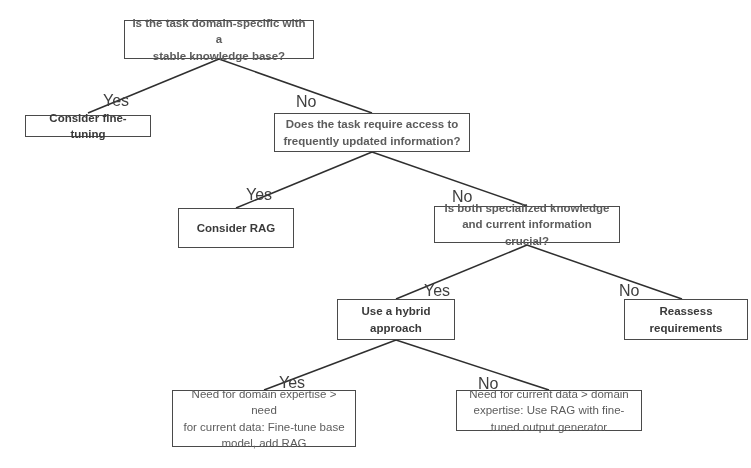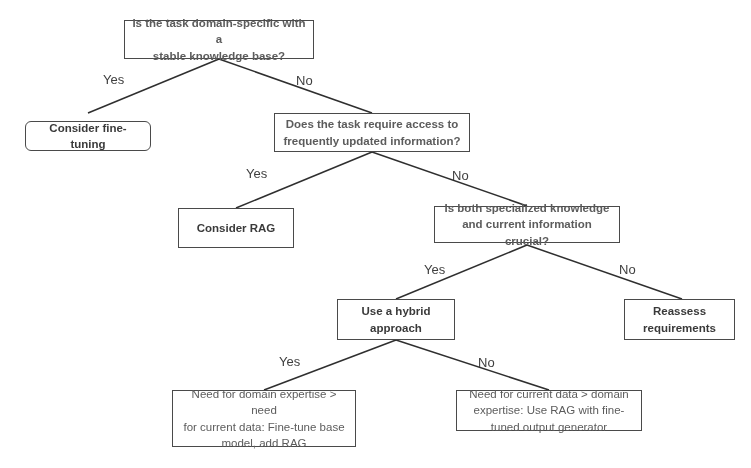--- a/index.html
+++ b/index.html
@@ -54,24 +54,25 @@
     font-size: 11.5px;
   }
   .node.detail .node-text {
     color: #5c5c5c;
     font-weight: 400;
     font-size: 11.5px;
   }
   .edge-label {
     position: absolute;
     color: #3f3f3f;
-    font-size: 13px;
+    font-size: 16px;
     font-weight: 400;
     white-space: nowrap;
     z-index: 3;
+    margin-top: 20px;
   }
 </style>
 </head>
 <body>
 
 <div id="flowchart-canvas">
 
   <svg id="edge-layer" viewBox="0 0 751 468" xmlns="http://www.w3.org/2000/svg">
       <line x1="219" y1="59" x2="88" y2="113" stroke="#2f2f2f" stroke-width="1.5"></line>
       <line x1="219" y1="59" x2="372" y2="113" stroke="#2f2f2f" stroke-width="1.5"></line>
@@ -81,39 +82,39 @@
       <line x1="527" y1="245" x2="682" y2="299" stroke="#2f2f2f" stroke-width="1.5"></line>
       <line x1="396" y1="340" x2="264" y2="390" stroke="#2f2f2f" stroke-width="1.5"></line>
       <line x1="396" y1="340" x2="549" y2="390" stroke="#2f2f2f" stroke-width="1.5"></line>
     </svg>
 
   <div id="node-layer">
       <div class="node question" style="left: 124px; top: 20px; width: 190px; height: 39px; border-color: rgb(74, 74, 74);">
         <span class="node-text">Is the task domain-specific with a
 stable knowledge base?</span>
       </div>
-      <div class="node outcome" style="left: 25px; top: 121px; width: 126px; height: 30px; border-color: rgb(74, 74, 74); border-radius: 6px;">
+      <div class="node outcome" style="left: 25px; top: 115px; width: 126px; height: 22px; border-color: rgb(74, 74, 74);">
         <span class="node-text">Consider fine-tuning</span>
       </div>
       <div class="node question" style="left: 274px; top: 113px; width: 196px; height: 39px; border-color: rgb(74, 74, 74);">
         <span class="node-text">Does the task require access to
 frequently updated information?</span>
       </div>
       <div class="node outcome" style="left: 178px; top: 208px; width: 116px; height: 40px; border-color: rgb(74, 74, 74);">
         <span class="node-text">Consider RAG</span>
       </div>
       <div class="node question" style="left: 434px; top: 206px; width: 186px; height: 37px; border-color: rgb(74, 74, 74);">
         <span class="node-text">Is both specialized knowledge
 and current information crucial?</span>
       </div>
       <div class="node outcome" style="left: 337px; top: 299px; width: 118px; height: 41px; border-color: rgb(74, 74, 74);">
         <span class="node-text">Use a hybrid
 approach</span>
       </div>
-      <div class="node outcome" style="left: 624px; top: 299px; width: 111px; height: 41px; border-color: rgb(74, 74, 74);">
+      <div class="node outcome" style="left: 624px; top: 299px; width: 124px; height: 41px; border-color: rgb(74, 74, 74);">
         <span class="node-text">Reassess
 requirements</span>
       </div>
       <div class="node detail" style="left: 172px; top: 390px; width: 184px; height: 57px; border-color: rgb(74, 74, 74);">
         <span class="node-text">Need for domain expertise &gt; need
 for current data: Fine-tune base
 model, add RAG</span>
       </div>
       <div class="node detail" style="left: 456px; top: 390px; width: 186px; height: 41px; border-color: rgb(74, 74, 74);">
         <span class="node-text">Need for current data &gt; domain

